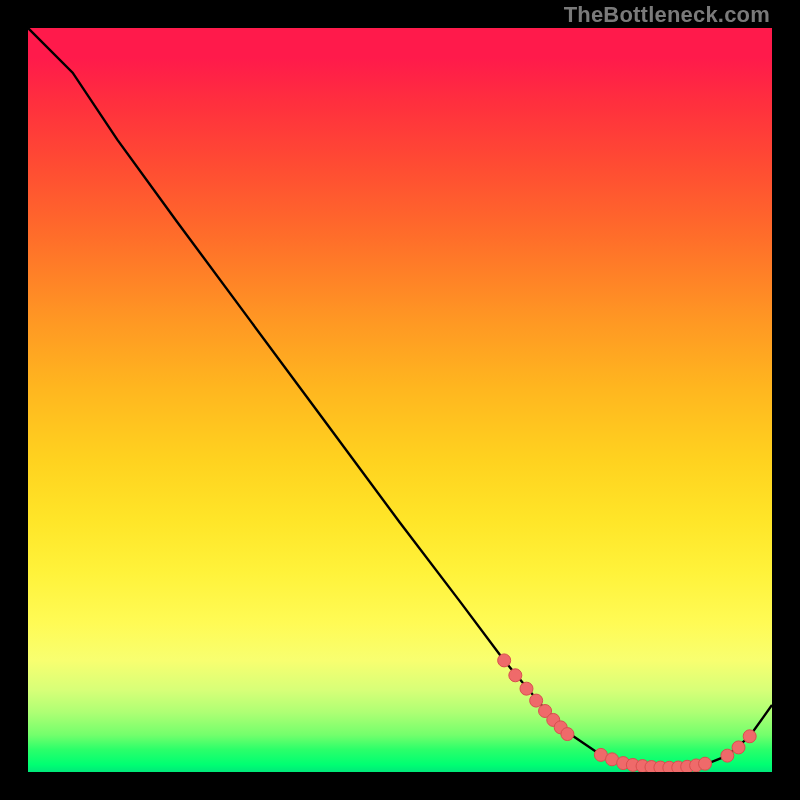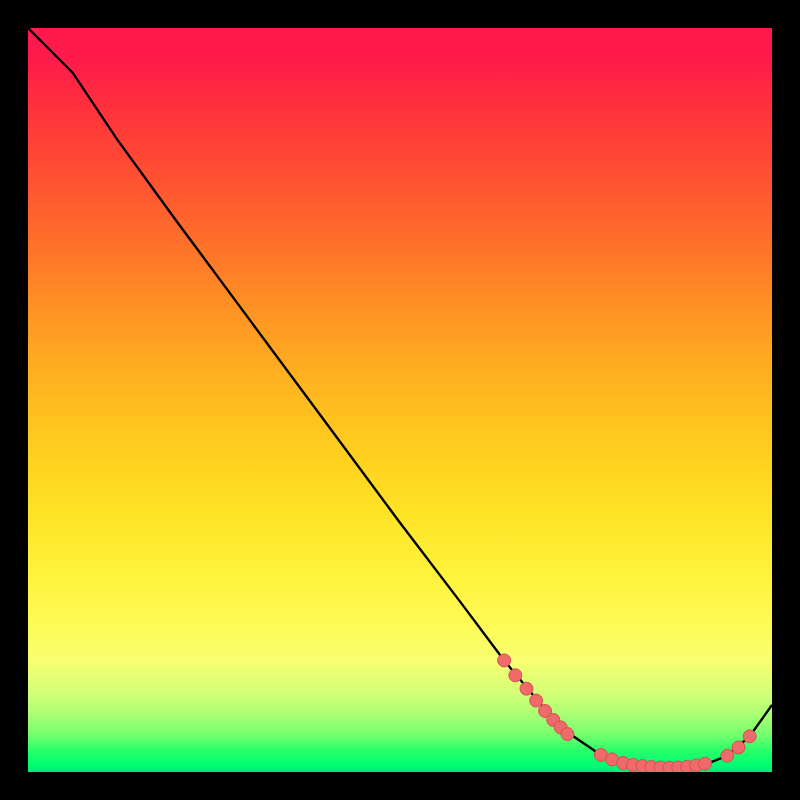--- a/index.html
+++ b/index.html
@@ -61,20 +61,21 @@
     top: 0;
     width: 744px;
     height: 744px;
     display: block;
   }
 </style>
 </head>
 <body>
 
 <div class="frame">
+  <div class="watermark">TheBottleneck.com</div>
 
   <div class="plot">
     <svg class="curve" viewBox="0 0 744 744" preserveAspectRatio="none">
       <path id="curve-path" fill="none" stroke-width="2.4" stroke="#000000" d="M0.00 0.00 L44.64 44.64 L89.28 111.60 L148.80 193.44 L223.20 293.88 L297.60 394.32 L372.00 494.76 L431.52 572.88 L476.16 632.40 L513.36 677.04 L543.12 706.80 L572.88 726.89 L602.64 736.56 L632.40 739.54 L654.72 739.54 L677.04 736.56 L699.36 727.63 L721.68 708.29 L744.00 677.04"></path>
       <g id="markers-group">
           <circle cx="476.16" cy="632.40" r="6.5" fill="#ef6a6a" stroke="#d84f4f" stroke-width="1"></circle>
           <circle cx="487.32" cy="647.28" r="6.5" fill="#ef6a6a" stroke="#d84f4f" stroke-width="1"></circle>
           <circle cx="498.48" cy="660.67" r="6.5" fill="#ef6a6a" stroke="#d84f4f" stroke-width="1"></circle>
           <circle cx="508.15" cy="672.58" r="6.5" fill="#ef6a6a" stroke="#d84f4f" stroke-width="1"></circle>
           <circle cx="517.08" cy="682.99" r="6.5" fill="#ef6a6a" stroke="#d84f4f" stroke-width="1"></circle>

